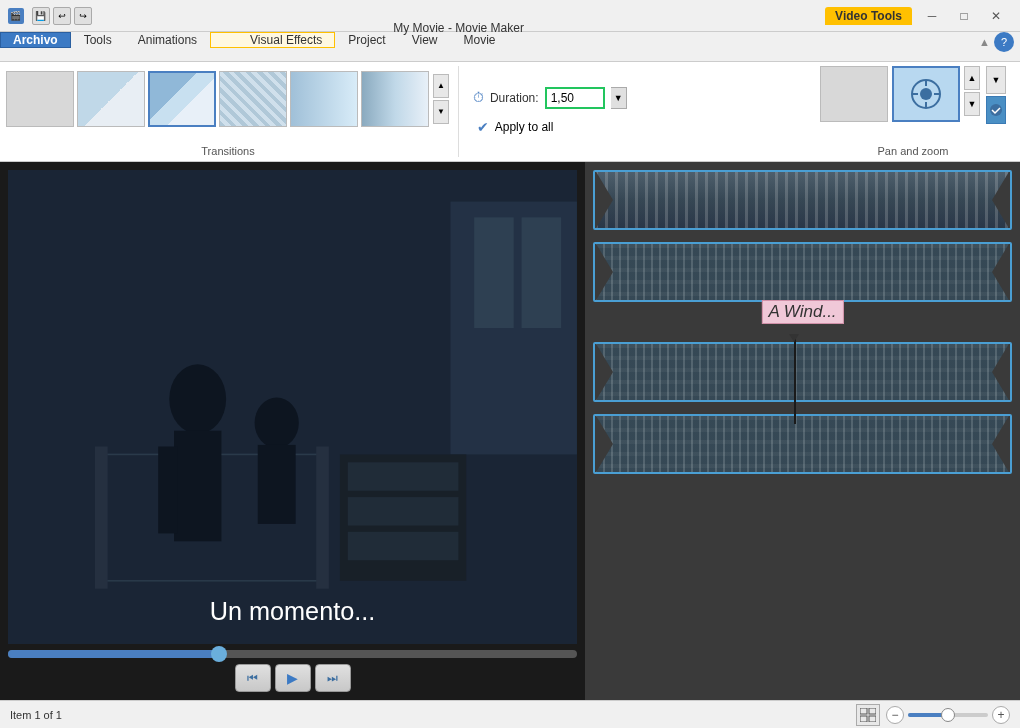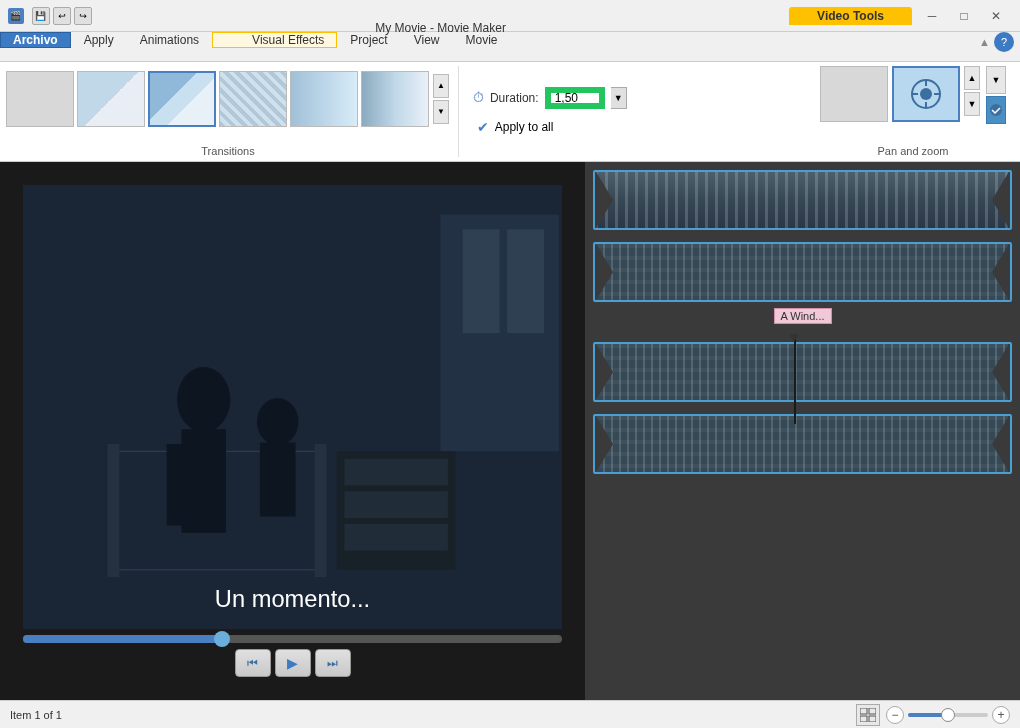--- a/index.html
+++ b/index.html
@@ -15,21 +15,21 @@
       border-bottom: 1px solid #ccc;
     }
     .title-bar-icons { display: flex; gap: 4px; align-items: center; }
     .title-icon { width: 16px; height: 16px; background: #4a7fc1; border-radius: 2px; display: flex; align-items: center; justify-content: center; color: white; font-size: 9px; }
     .title-bar-actions { display: flex; gap: 3px; margin-left: 4px; }
     .title-action-btn { width: 18px; height: 18px; background: #e0e0e0; border: 1px solid #aaa; border-radius: 2px; font-size: 9px; display: flex; align-items: center; justify-content: center; cursor: pointer; }
     .title-bar-text { flex: 1; text-align: center; font-size: 12px; color: #333; margin-top: 24px; }
     .video-tools-badge {
       background: #ffc000;
       color: #333;
-      padding: 2px 28px;
+      padding: 2px 10px;
       font-size: 12px;
       font-weight: bold;
       border-radius: 3px 3px 0 0;
       margin-right: 4px;
     }
     .window-controls { display: flex; gap: 0; }
     .win-btn { width: 32px; height: 28px; background: transparent; border: none; font-size: 12px; cursor: pointer; display: flex; align-items: center; justify-content: center; color: #555; }
 
     
     .menu-bar {
@@ -142,21 +142,21 @@
       gap: 8px;
       padding: 8px 12px;
       justify-content: center;
     }
     .duration-row { display: flex; align-items: center; gap: 6px; }
     .duration-icon { color: #4a7fc1; font-size: 14px; }
     .duration-label { font-size: 12px; color: #333; }
     .duration-input {
       width: 60px;
       height: 22px;
-      border: 6px solid #22c55e;
+      border: 2px solid #22c55e;
       padding: 0 4px;
       font-size: 12px;
       background: white;
     }
     .duration-dropdown {
       width: 16px;
       height: 22px;
       background: #e0e0e0;
       border: 1px solid #aaa;
       border-left: none;
@@ -221,21 +221,21 @@
       height: calc(728px - 32px - 30px - 100px - 28px);
       background: #2a2a2a;
     }
 
     
     .video-panel {
       width: 585px;
       display: flex;
       flex-direction: column;
       background: #1a1a1a;
-      padding: 23px;
+      padding: 8px;
       gap: 6px;
     }
     .video-screen {
       width: 100%;
       flex: 1;
       background: #1a1a1a;
       position: relative;
       overflow: hidden;
     }
     .video-bg {
@@ -382,23 +382,24 @@
       border-right: 18px solid #3a3a3a;
     }
     .clip-label {
       position: absolute;
       bottom: -22px;
       left: 50%;
       transform: translateX(-50%);
       background: #f0c8d8;
       border: 1px solid #d090a8;
       color: #333;
-      font-size: 11px;
+      font-size: 17px;
       padding: 1px 6px;
       white-space: nowrap;
+      font-style: italic;
     }
 
     
     .status-bar {
       height: 28px;
       background: #f0f0f0;
       border-top: 1px solid #ccc;
       display: flex;
       align-items: center;
       padding: 0 10px;
@@ -469,21 +470,21 @@
   <div class="video-tools-badge">Video Tools</div>
   <div class="window-controls">
     <button class="win-btn">─</button>
     <button class="win-btn">□</button>
     <button class="win-btn close">✕</button>
   </div>
 </div>
 
 <div class="menu-bar">
   <div class="menu-tab archivo active">Archivo</div>
-  <div class="menu-tab">Apply</div>
+  <div class="menu-tab">Tools</div>
   <div class="menu-tab">Animations</div>
   <div class="menu-tab highlighted">Visual Effects</div>
   <div class="menu-tab">Project</div>
   <div class="menu-tab">View</div>
   <div class="menu-tab">Movie</div>
   <div class="menu-right">
     <div style="font-size:11px;color:#888;">▲</div>
     <div class="help-btn">?</div>
   </div>
 </div>

